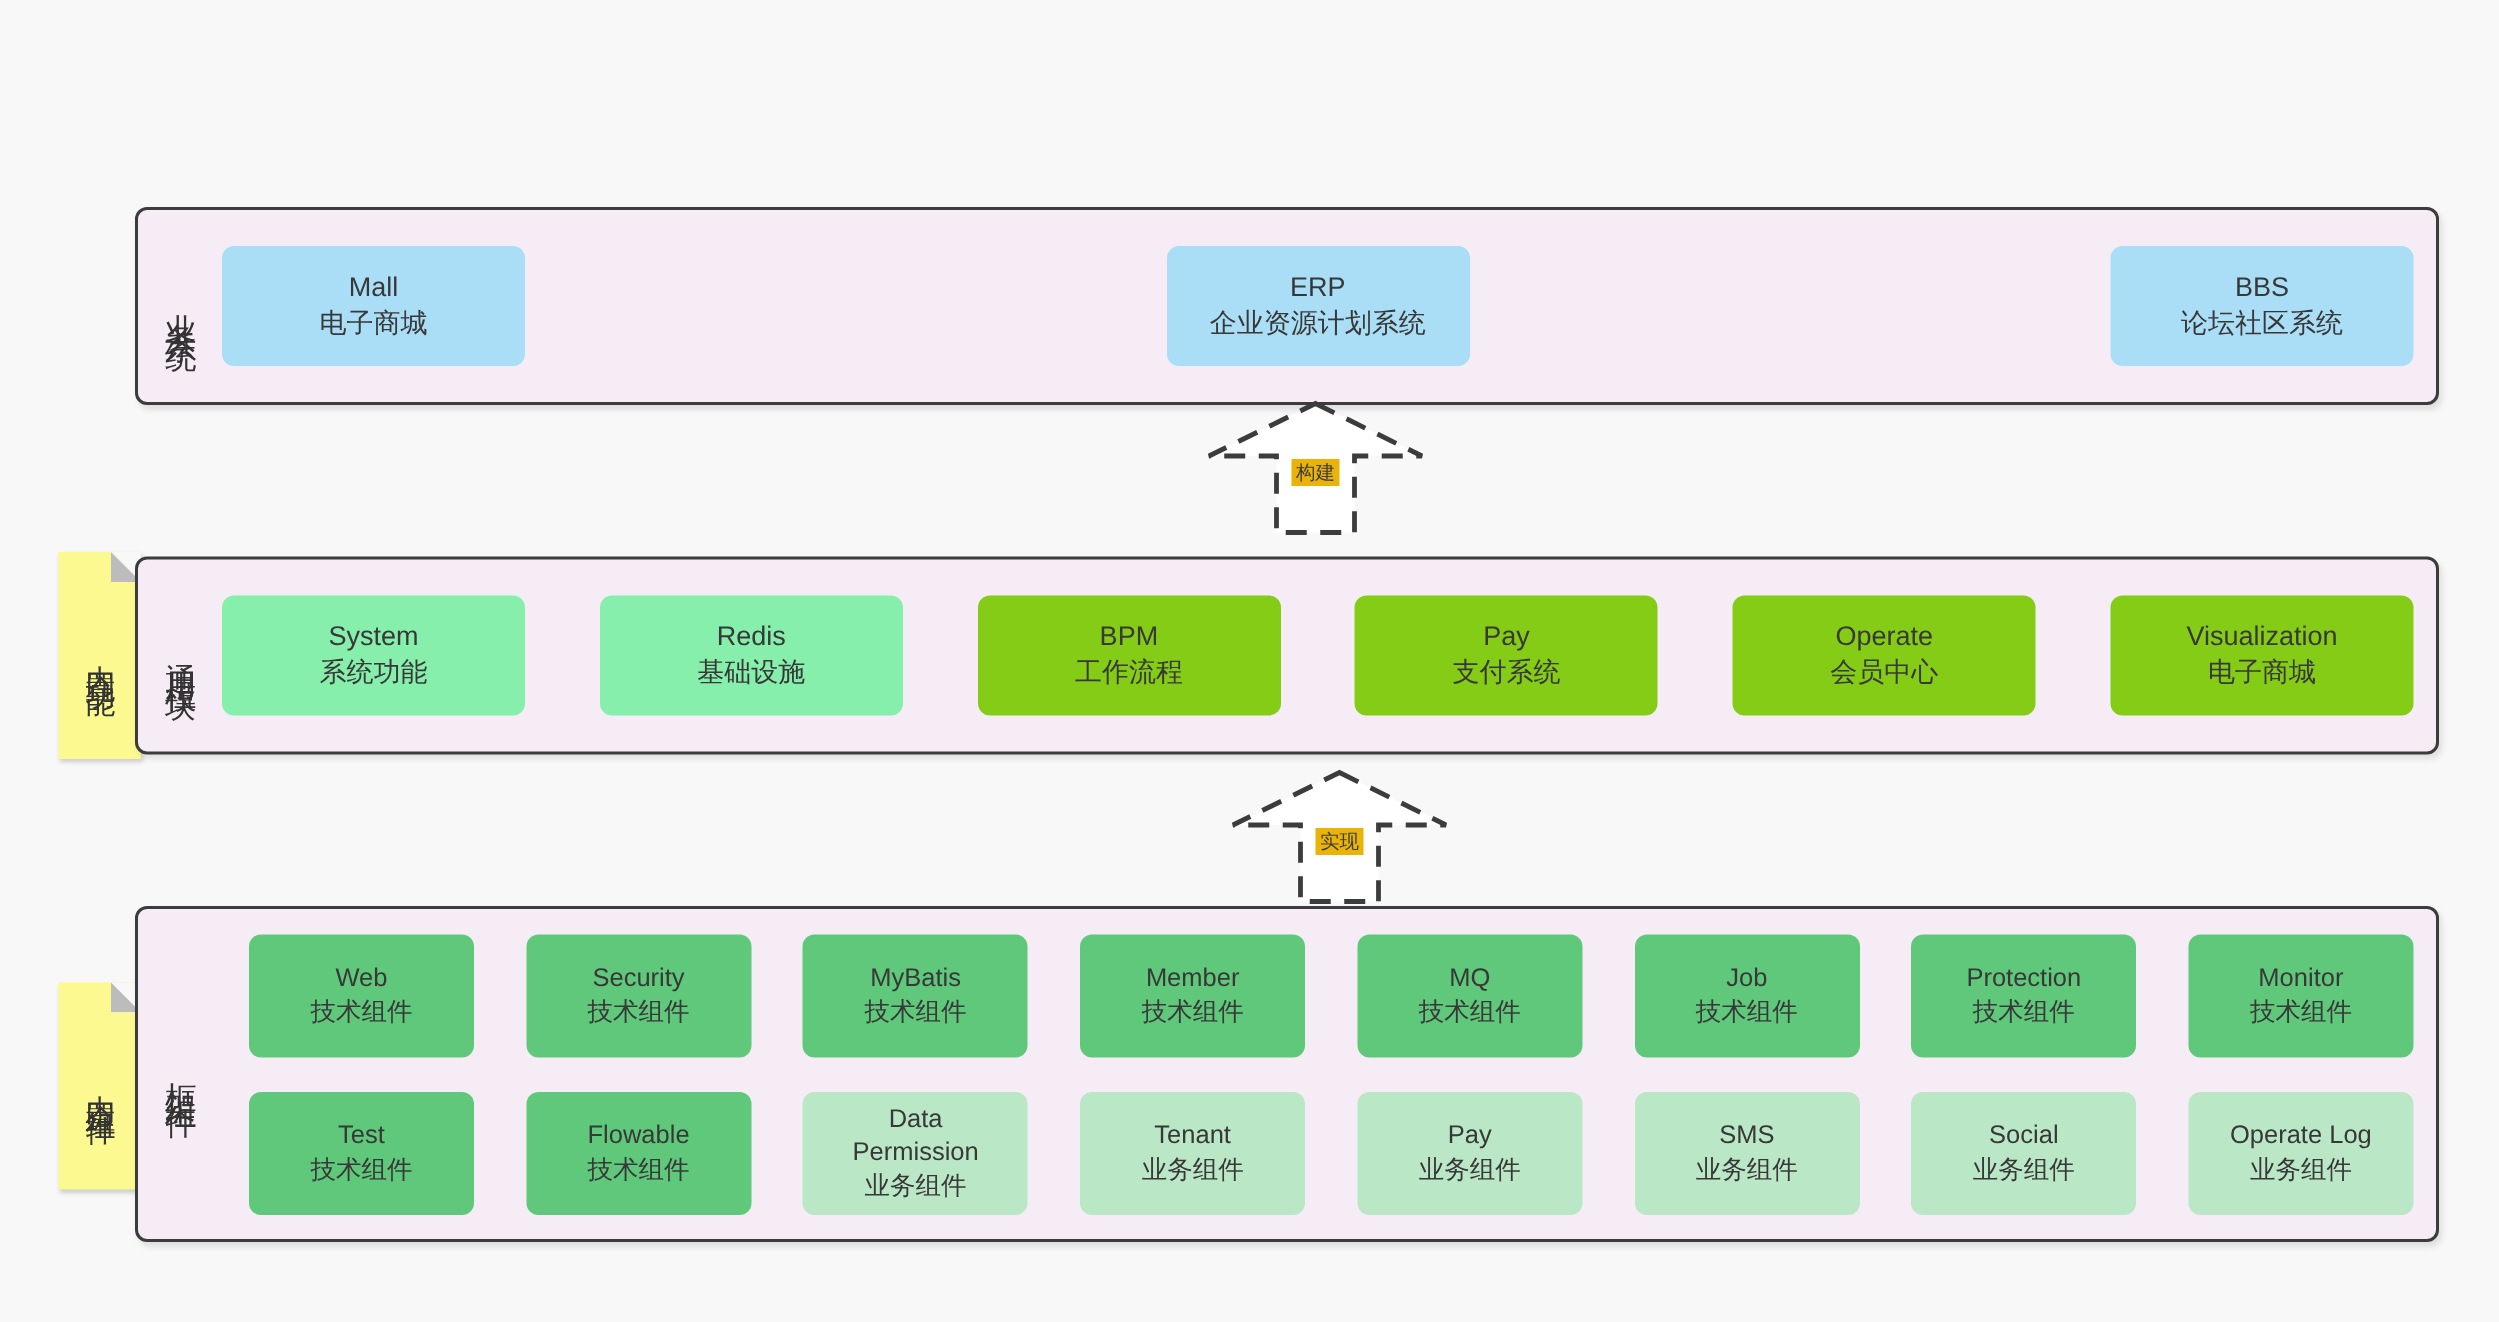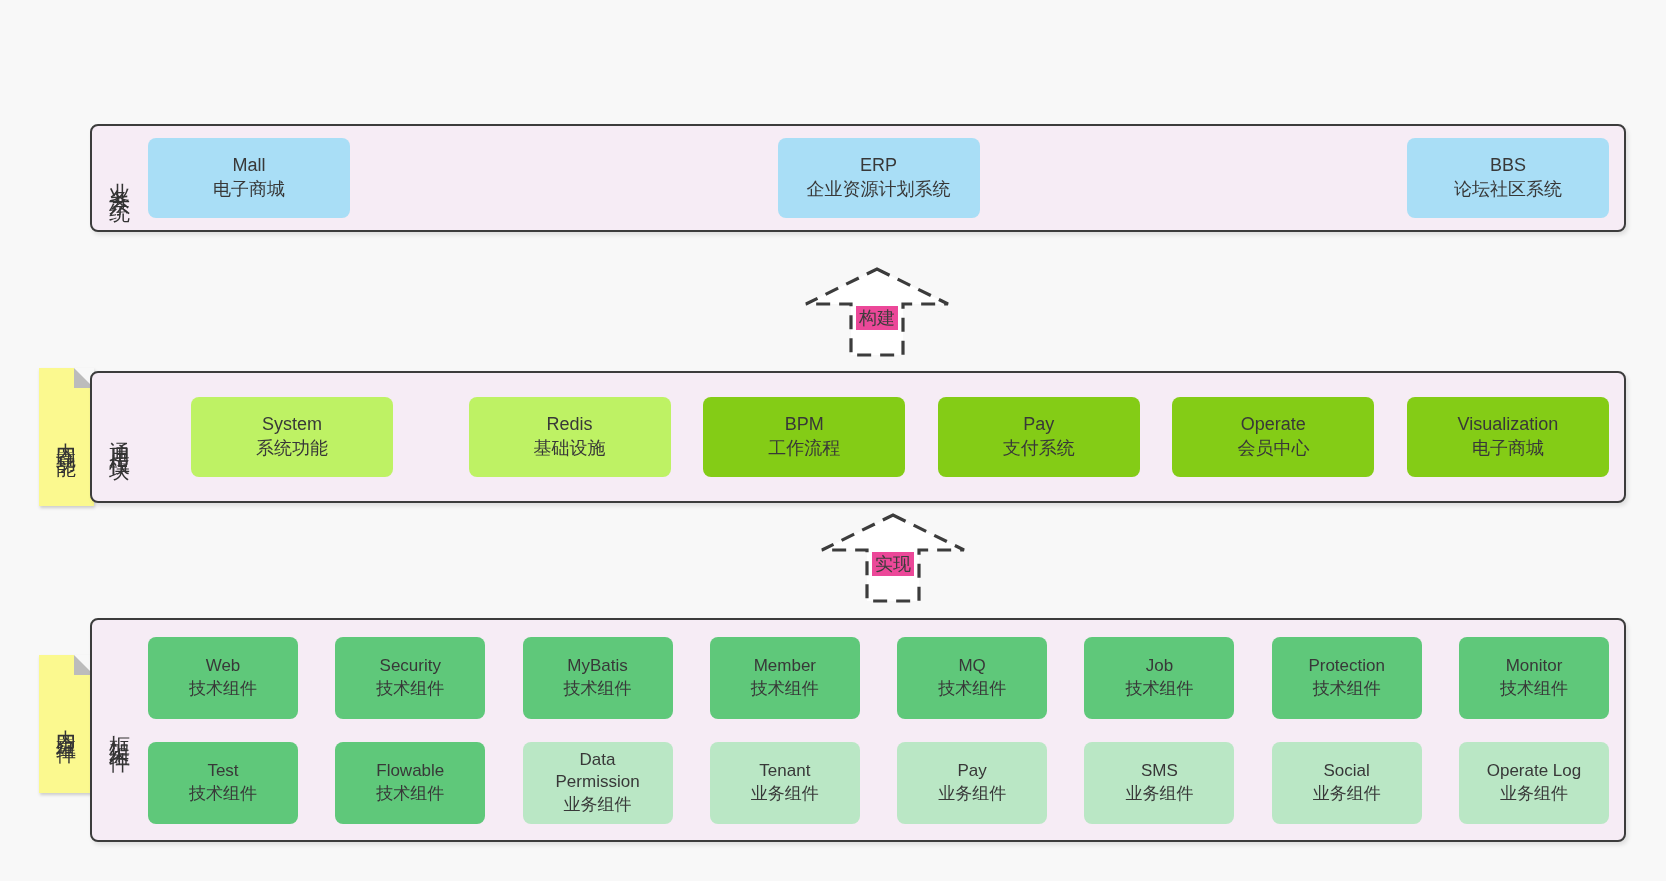--- a/index.html
+++ b/index.html
@@ -9,23 +9,23 @@
     font-family:"Liberation Sans","DejaVu Sans",sans-serif;
     color:#383838;
   }
   
   .layer{
     position:absolute;left:90px;width:1536px;box-sizing:border-box;
     background:#f6ecf5;border:2px solid #3c3c3c;border-radius:8px;
     box-shadow:2px 3px 4px rgba(0,0,0,0.10);
     display:flex;z-index:2;
   }
-  #layer-business{top:124px;height:108px;justify-content:space-between;}
+  #layer-business{top:138px;height:132px;justify-content:space-between;}
   #layer-modules{top:371px;height:132px;}
-  #layer-components{top:618px;height:224px;}
+  #layer-components{top:604px;height:224px;gap:18px;}
 
   .layer-label-col{width:56px;flex:0 0 56px;display:flex;align-items:center;justify-content:center;}
   .vtext{
     writing-mode:vertical-rl;text-orientation:upright;
     font-size:21px;letter-spacing:6px;line-height:1;color:#333;
     white-space:nowrap;
   }
   .layer-content{
     flex:1;display:flex;align-items:center;justify-content:space-between;
     padding:0 15px 0 0;
@@ -37,21 +37,21 @@
   .box{
     box-sizing:border-box;border-radius:8px;
     display:flex;flex-direction:column;align-items:center;justify-content:center;
     text-align:center;line-height:1.32;
   }
   .box .box-title,.box .box-sub{display:block;}
   .w1{width:202px;height:80px;font-size:18px;}
   .w2{width:150px;height:82px;font-size:17px;padding:0 10px;}
   .w2 .box-title{max-width:112px;}
   .box-blue{background:#a9def6;}
-  .box-red{background:#bef264;margin-left:43px;}
+  .box-red{background:#86efac;}
   .box-pink{background:#84cc16;}
   .box-green{background:#5fc87a;}
   .box-lightgreen{background:#bae7c5;}
 
   
   .sticky{
     position:absolute;left:39px;width:55px;z-index:1;
     background:#fbf98f;box-shadow:1px 2px 3px rgba(0,0,0,0.18);
     display:flex;align-items:center;justify-content:center;
   }
@@ -66,21 +66,21 @@
     clip-path:polygon(0 0,100% 100%,0 100%);
   }
 
   
   .arrow{position:absolute;width:150px;height:92px;z-index:2;}
   #arrow-build{left:802px;top:266px;}
   #arrow-implement{left:818px;top:512px;}
   .arrow svg{display:block;}
   .arrow-label{
     position:absolute;top:40px;left:50%;transform:translateX(-50%);
-    background:#ec4899;padding:0 3px;font-size:18px;color:#3c3c3c;white-space:nowrap;
+    background:#eab308;padding:0 3px;font-size:13px;color:#3c3c3c;white-space:nowrap;
   }
 </style>
 </head>
 <body>
 
 <div class="sticky" id="sticky-modules">
   <span class="vtext">内置功能</span>
 </div>
 
 <div class="sticky" id="sticky-components">

